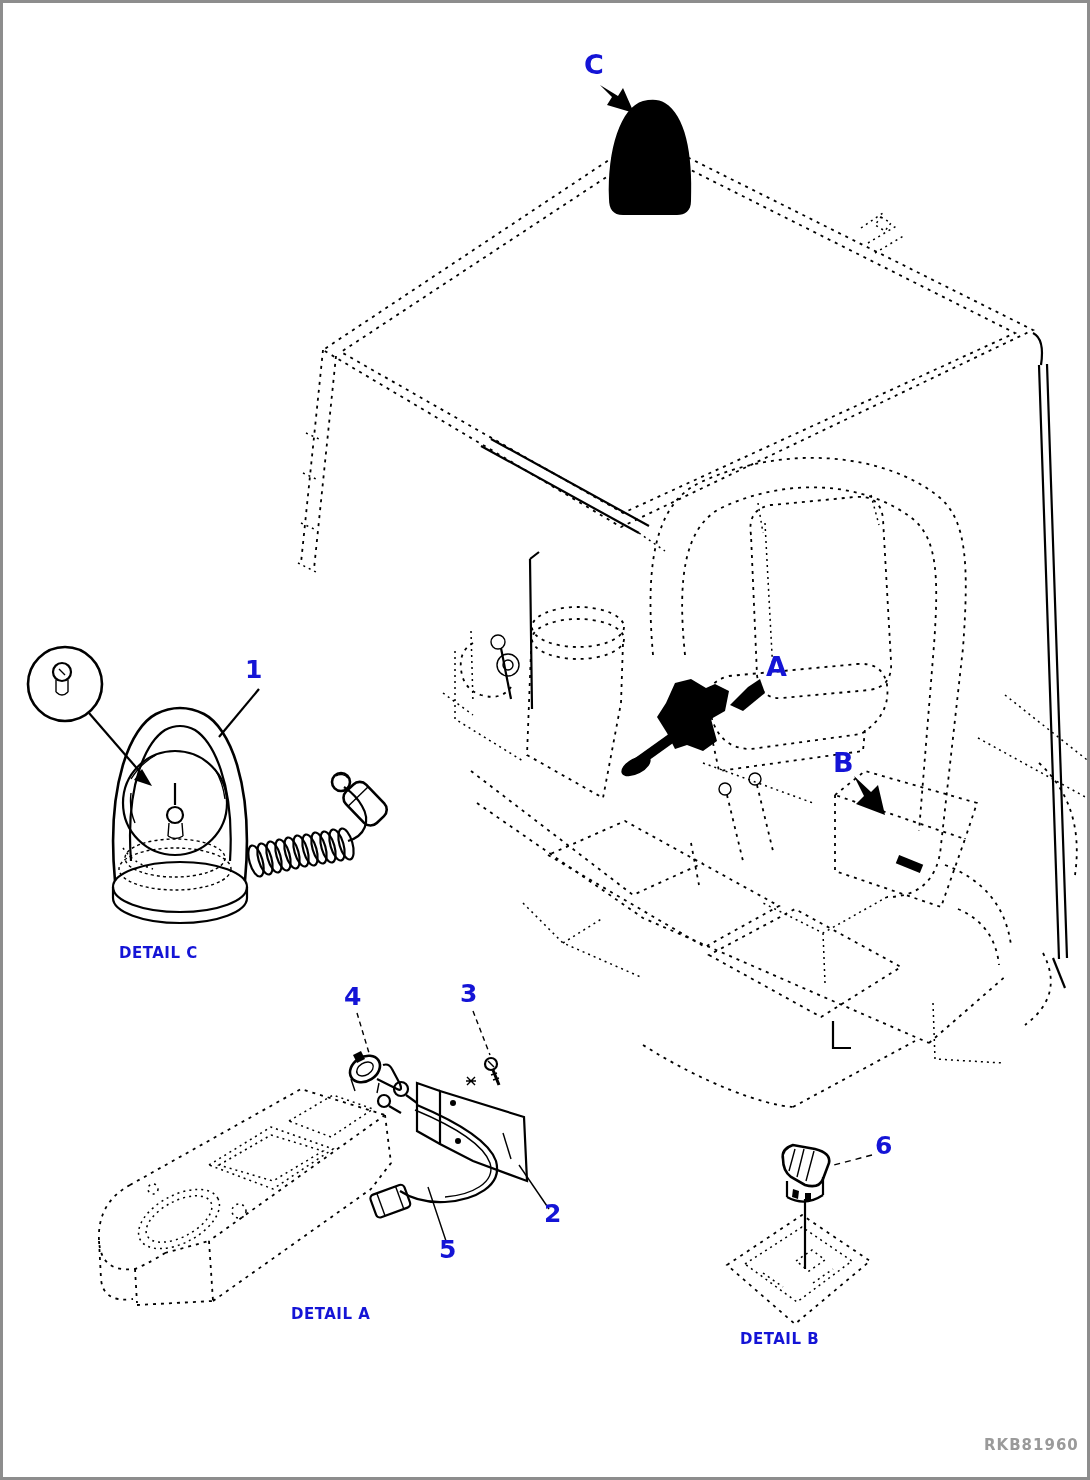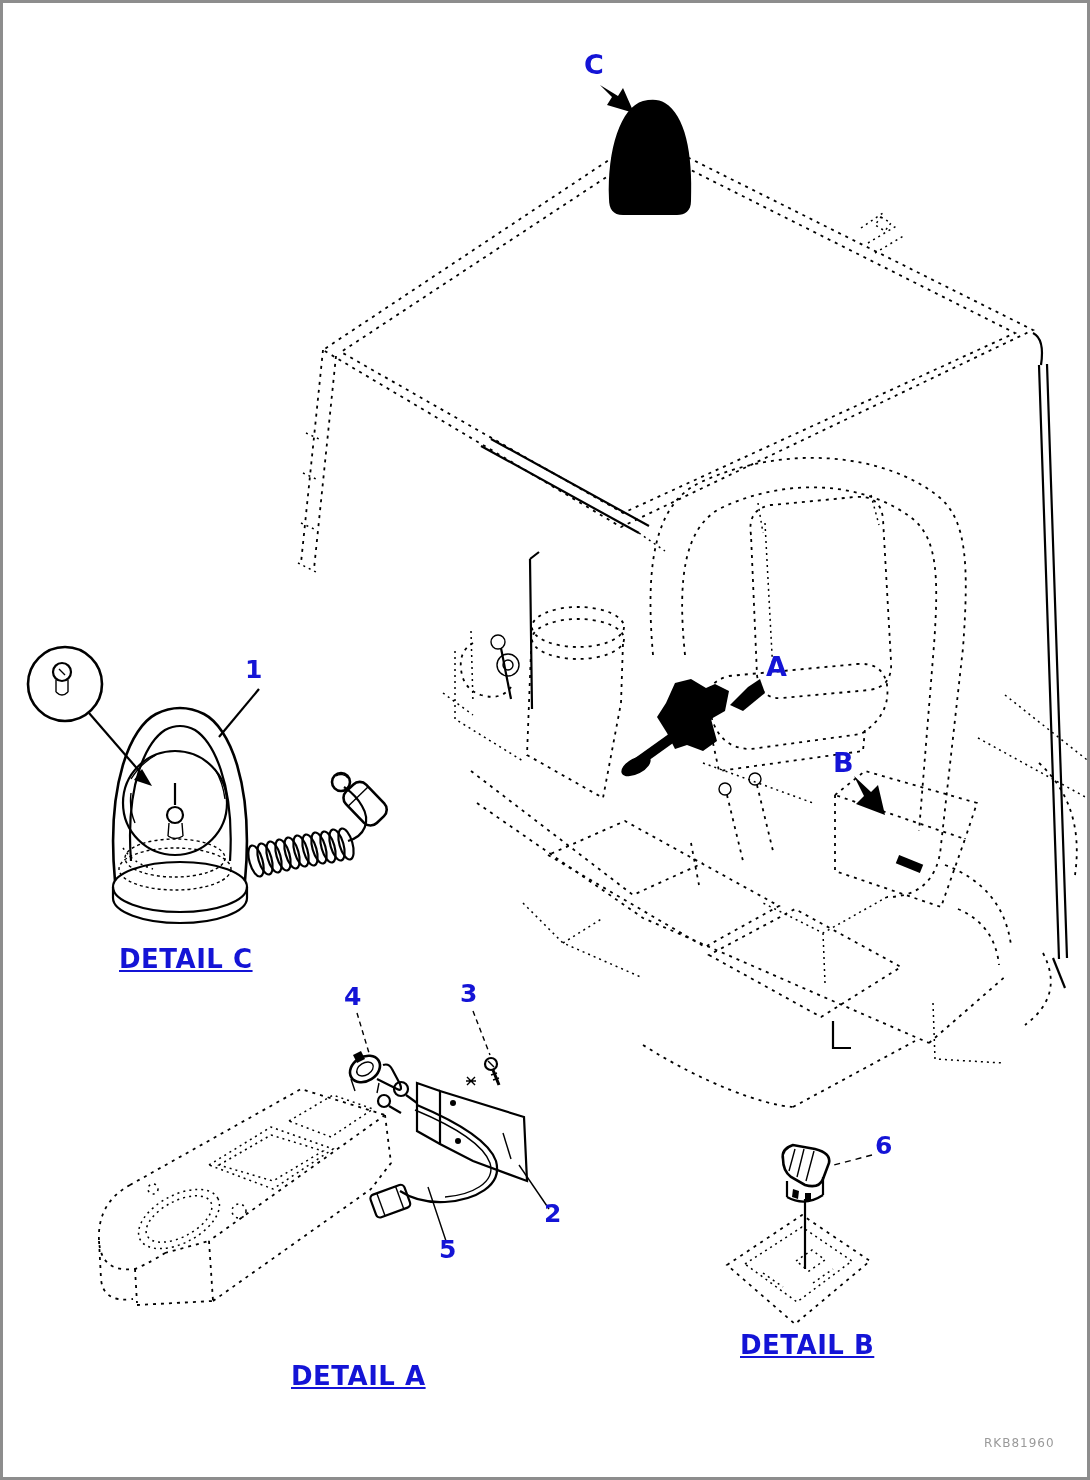--- a/index.html
+++ b/index.html
@@ -17,22 +17,22 @@
   .d1{fill:none;stroke:#000;stroke-width:1.8;stroke-dasharray:3 5;}
   .d2{fill:none;stroke:#000;stroke-width:1.5;stroke-dasharray:2 4;}
   .s {fill:none;stroke:#000;stroke-width:2.2;}
   .s3{fill:none;stroke:#000;stroke-width:2.6;}
   .t {fill:none;stroke:#000;stroke-width:1.4;}
   .blk{fill:#000;stroke:none;}
   
   .lab{position:absolute;font-weight:bold;color:var(--label,#1414d6);line-height:1;}
   .big{font-size:27px;}
   .num{font-size:25px;}
-  .cap{font-size:26px;letter-spacing:.5px;text-decoration:underline;}
-  .wm{position:absolute;font-size:12px;letter-spacing:1px;color:var(--wm,#9a9a9a);font-weight:normal;}
+  .cap{font-size:15px;letter-spacing:.5px;}
+  .wm{position:absolute;font-size:15px;letter-spacing:1px;color:var(--wm,#9a9a9a);font-weight:bold;}
 </style>
 </head>
 <body>
 
 <div class="page">
 
 <svg width="1090" height="1480" viewBox="0 0 1090 1480">
 
   <g>
     <path class="d1" d="M642,133 L1030,327 L618,524 L320,347 Z"></path>
@@ -243,18 +243,18 @@
 <div class="lab big" style="left:830px;top:746px">B</div>
 
 <div class="lab num" style="left:242px;top:654px">1</div>
 <div class="lab num" style="left:541px;top:1198px">2</div>
 <div class="lab num" style="left:457px;top:978px">3</div>
 <div class="lab num" style="left:341px;top:981px">4</div>
 <div class="lab num" style="left:436px;top:1234px">5</div>
 <div class="lab num" style="left:872px;top:1130px">6</div>
 
 <div class="lab cap" style="left:116px;top:943px">DETAIL C</div>
-<div class="lab cap" style="left:288px;top:1360px">DETAIL A</div>
+<div class="lab cap" style="left:288px;top:1304px">DETAIL A</div>
 <div class="lab cap" style="left:737px;top:1329px">DETAIL B</div>
 
 <div class="wm" style="left:981px;top:1433px">RKB81960</div>
 
 </div>
 
 </body></html>

